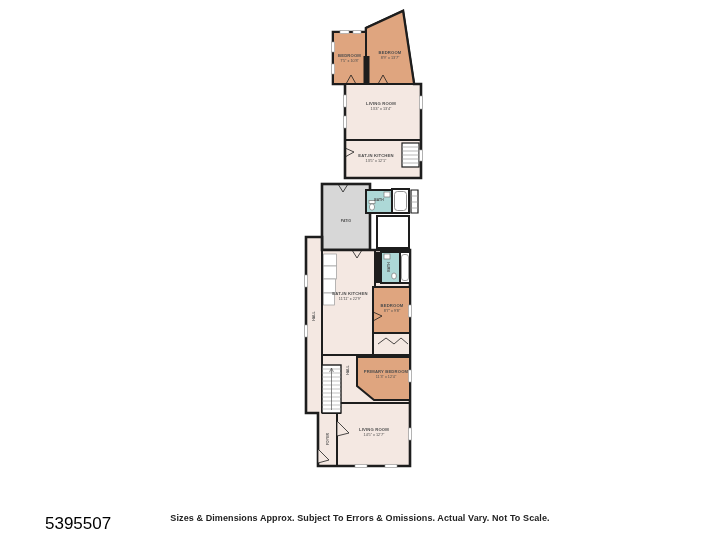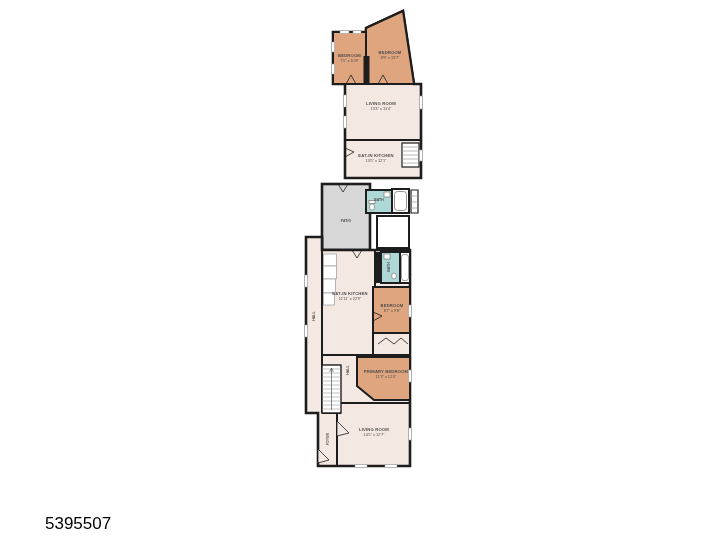--- a/index.html
+++ b/index.html
@@ -175,14 +175,15 @@
 
       <text class="tiny-name" transform="rotate(-90 347.5 370)" x="347.5" y="371.5">HALL</text>
 
       <text class="room-name" x="374" y="431">LIVING ROOM</text>
       <text class="room-dims" x="374" y="436">14'5" x 12'7"</text>
 
       <text class="tiny-name" transform="rotate(-90 327.5 439)" x="327.5" y="440.5">FOYER</text>
     </g>
   </svg>
 
+  <div class="disclaimer">Sizes &amp; Dimensions Approx. Subject To Errors &amp; Omissions. Actual Vary. Not To Scale.</div>
   <div class="listing-id">5395507</div>
 </div>
 
 </body></html>

